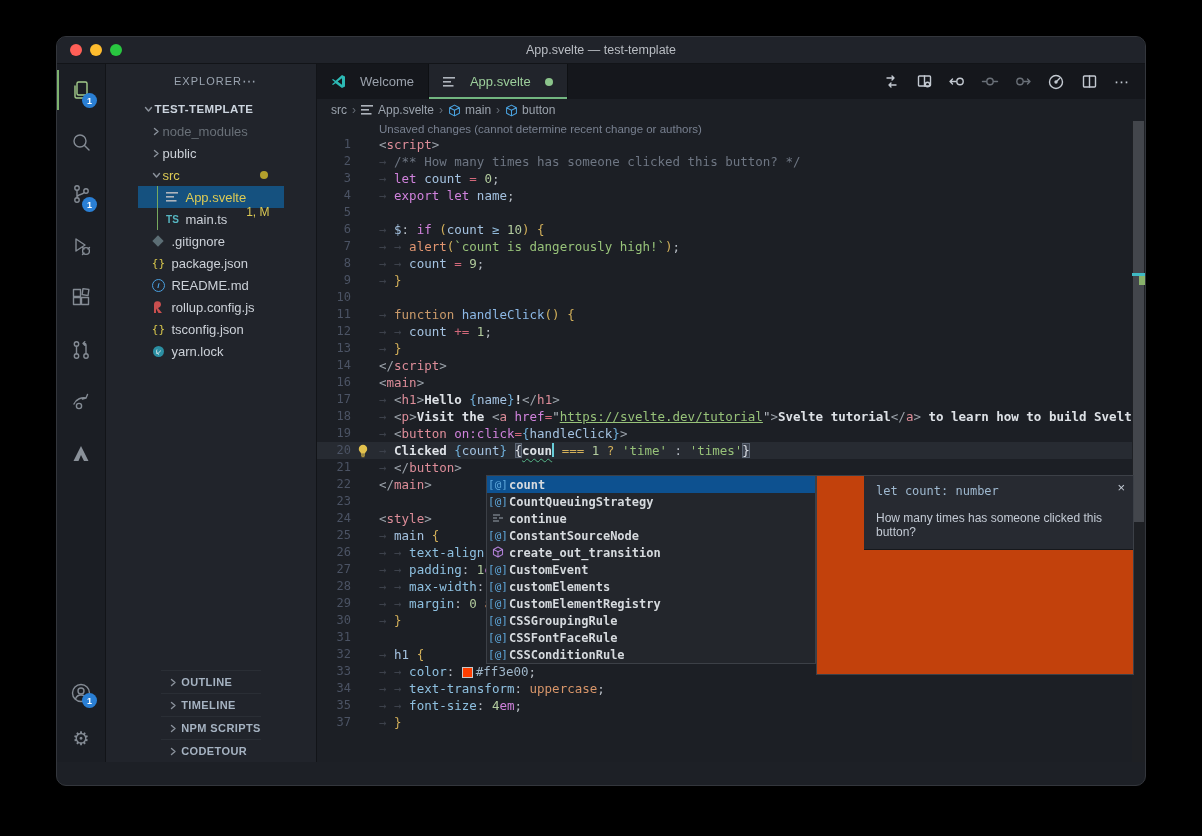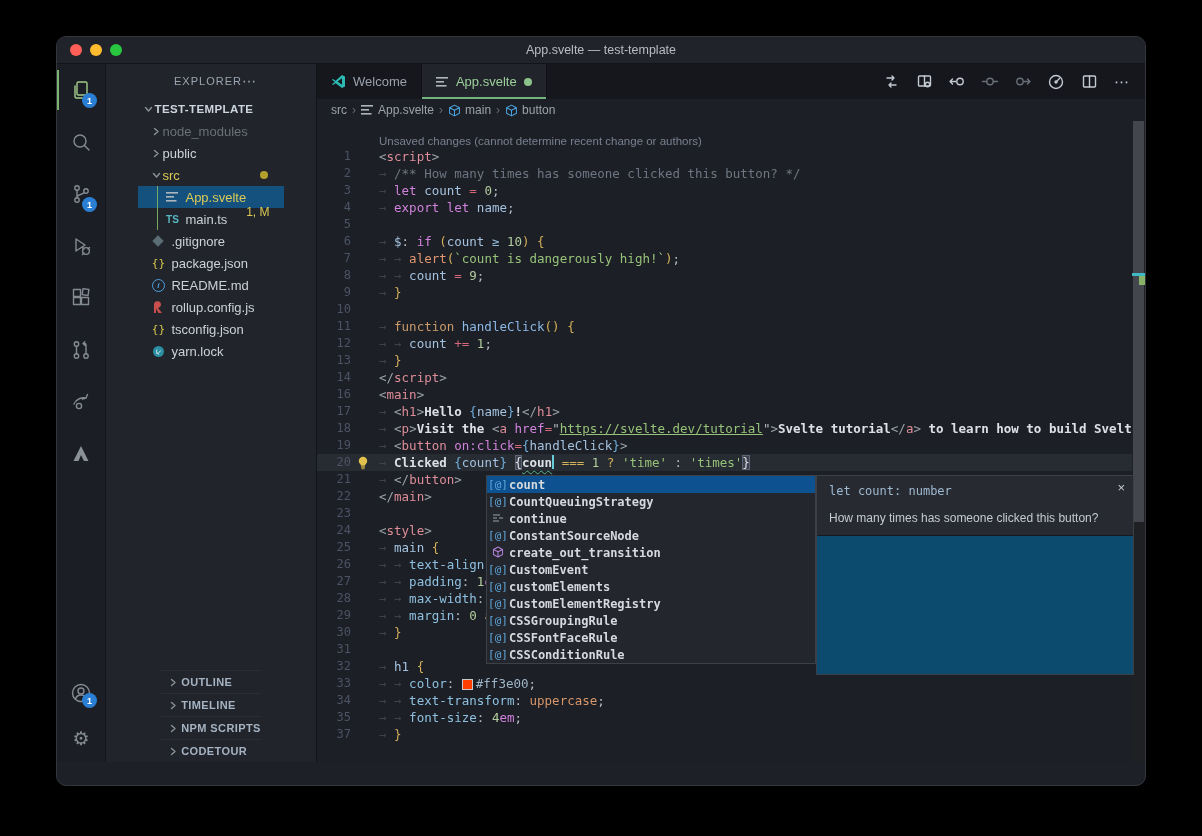--- a/index.html
+++ b/index.html
@@ -40,32 +40,32 @@
   .trow.sel{background:#15517f;}
   .guide{position:absolute;left:19px;top:0;bottom:0;width:1px;background:#77a95e;}
   .dot{width:8px;height:8px;border-radius:50%;background:#b3a02c;margin-right:16px;}
   #tree-spacer{flex:1}
   .panelrow{height:22px;border-top:1px solid #2a2e35;display:flex;align-items:center;flex:none;}
   .panelrow .chev{width:12px;margin-left:6px;display:flex;justify-content:center;color:#8a919b;}
   .panelrow .lbl{font-weight:bold;font-size:11px;letter-spacing:.4px;color:#a6b3c2;margin-left:2px;}
   
   #editor{flex:1;display:flex;flex-direction:column;position:relative;background:#1c1f25;min-width:0;}
   #tabstrip{height:35px;background:#15171c;display:flex;align-items:stretch;flex:none;}
-  .tab{display:flex;align-items:center;padding:8px 14px;font-size:13px;gap:7px;border-right:1px solid #0e1013;position:relative;color:#9aa1ab;}
+  .tab{display:flex;align-items:center;padding:8px 14px;font-size:13px;gap:14px;border-right:1px solid #0e1013;position:relative;color:#9aa1ab;}
   .tab.active{background:#21242b;color:#9ccf9b;}
   .tab.active::after{content:"";position:absolute;left:0;right:0;bottom:0;height:2px;background:#72b580;}
   .tab .mdot{width:8px;height:8px;border-radius:50%;background:#8bc48b;}
   #tab-actions{margin-left:auto;display:flex;align-items:center;gap:15px;padding-right:14px;color:#c3c9d1;}
   #tab-actions .ea{display:flex;align-items:center;justify-content:center;width:18px;height:18px;font-size:14px;}
   #tab-actions .dim{color:#6a7078;}
   #breadcrumb{height:22px;display:flex;align-items:center;font-size:12px;color:#9aa2ac;padding-left:14px;gap:5px;flex:none;background:#1c1f25;}
   #breadcrumb .sep{color:#636a74;font-size:12px;}
   #breadcrumb .bicon{display:flex;align-items:center;}
   
-  #codearea{flex:1;position:relative;overflow:hidden;font-size:12.5px;margin-top:12px;}
+  #codearea{flex:1;position:relative;overflow:hidden;font-size:12.5px;}
   #codelens{margin-left:62px;padding-top:2px;height:13px;font-size:11.5px;color:#788090;font-family:"Liberation Sans",sans-serif;}
   .line{height:17px;line-height:17px;display:flex;white-space:pre;position:relative;}
   .line .ln{width:34px;text-align:right;color:#4b5364;flex:none;font-size:12px;}
   .line .code{margin-left:28px;}
   .line.cur{background:#272b32;}
   .bulb{position:absolute;left:40px;top:2px;}
   .t-tagp{color:#9aa1a9}.t-tag{color:#dd8d99}.t-kw{color:#d082dc}.t-kw2{color:#ca9a6a}
   .t-var{color:#a4c2e0}.t-fn{color:#8cb8e6}.t-num{color:#b3cc9e}.t-str{color:#97c279}
   .t-op{color:#d2687a}.t-op2{color:#8fb8d8}.t-gold{color:#d3b05a}.t-blt{color:#e09570}
   .t-pun{color:#b6bcc4}.t-com{color:#6e7683}.t-txt{color:#dde1e6;font-weight:bold}
@@ -84,21 +84,21 @@
   
   #suggest{position:absolute;left:429px;top:438px;z-index:30;display:flex;align-items:flex-start;}
   #sg-list{width:330px;background:#23262c;border:1px solid #3c4047;box-sizing:border-box;}
   .sg-row{height:17px;display:flex;align-items:center;font-size:12px;}
   .sg-row.sel{background:#0d5190;}
   .sg-row .sic{width:22px;text-align:center;flex:none;font-size:11px;}
   .sg-row .slbl{font-family:"DejaVu Sans Mono",monospace;font-weight:bold;color:#d6dade;white-space:nowrap;}
   .sic.var{color:#5fa8dc;font-family:"DejaVu Sans Mono",monospace;}
   .sic.kwd{color:#9aa1ab;}
   .sic.mod{color:#b180d7;}
-  #sg-detail{width:318px;height:200px;background:#0c4a6e;border:1px solid #3c4047;box-sizing:border-box;position:relative;}
+  #sg-detail{width:318px;height:200px;background:#c2410c;border:1px solid #3c4047;box-sizing:border-box;position:relative;padding-left:47px;}
   #sg-dochead{background:#272a31;border-bottom:1px solid #16181c;padding:8px 26px 10px 12px;}
   #sg-sig{font-family:"DejaVu Sans Mono",monospace;font-size:12px;color:#9fb9d0;}
   #sg-doc{font-size:12px;color:#c3cad4;margin-top:13px;}
   #sg-close{position:absolute;top:4px;right:8px;color:#c3cad4;font-size:13px;}
 </style>
 </head>
 <body>
 
 <div id="window">
   <div id="titlebar">

